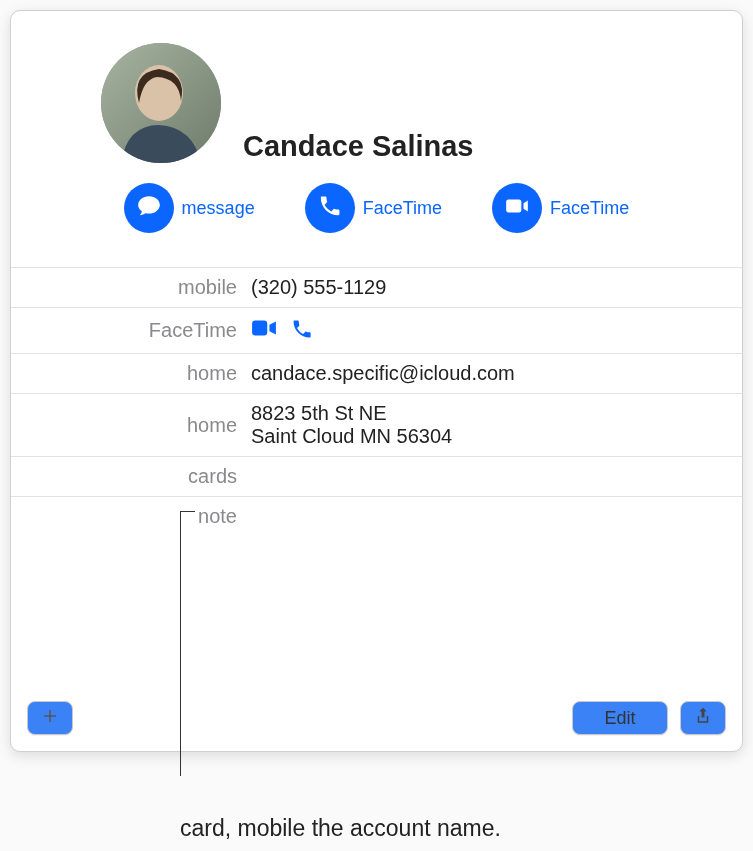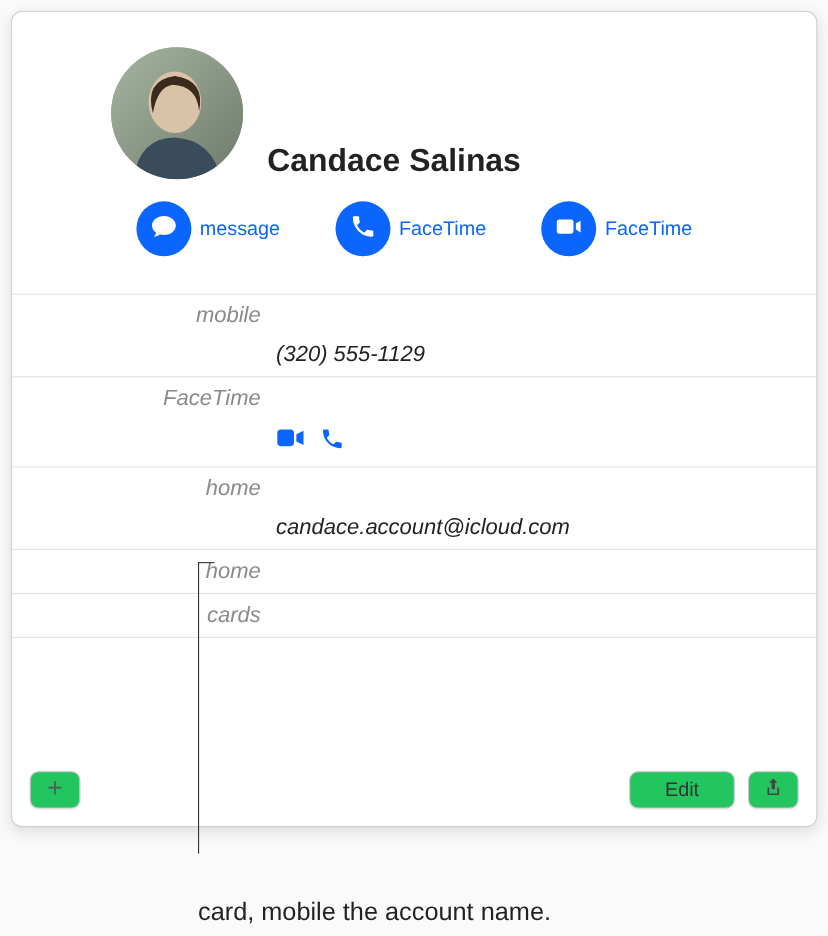--- a/index.html
+++ b/index.html
@@ -69,37 +69,35 @@
       color: #0a66ff;
       font-size: 18px;
     }
     .fields {
       margin-top: 8px;
       border-bottom: 1px solid #e3e3e3;
     }
     .divider { border-top: 1px solid #e3e3e3; }
     .field-row {
       display: flex;
-      align-items: flex-start;
+      align-items: center;
       padding: 8px 20px 8px 0;
       font-size: 20px;
-      font-style: italic;
     }
     .field-label {
       width: 240px;
       flex-shrink: 0;
       text-align: right;
       color: #8a8a8e;
       padding-right: 14px;
       font-size: 20px;
     }
     .field-value {
       color: #222;
       flex: 1;
-      margin-top: 35px;
     }
     .ft-icons {
       display: flex;
       gap: 14px;
       padding-top: 2px;
     }
     .ft-icons svg { fill: #0a66ff; }
     .addr-line { display:block; }
     .cards-list > div { margin-bottom: 4px; }
     .bottom-bar {
@@ -107,21 +105,21 @@
       left: 0; right: 0; bottom: 0;
       height: 56px;
       display: flex;
       align-items: center;
       justify-content: space-between;
       padding: 0 16px 10px 16px;
     }
     .pill-btn {
       border: 1px solid #c9c9c9;
       border-radius: 8px;
-      background: #22c55e;
+      background: #3b82f6;
       box-shadow: 0 1px 1px rgba(0,0,0,0.06);
       font-size: 18px;
       color: #333;
       cursor: pointer;
       display: flex;
       align-items: center;
       justify-content: center;
     }
     .add-btn { width: 46px; height: 34px; font-size: 22px; }
     .edit-share { display:flex; gap: 12px; align-items:center; }
@@ -228,30 +226,38 @@
         <span>
           <svg width="22" height="22" viewBox="0 0 24 24">
               <path d="M6.6 10.8c1.4 2.8 3.8 5.2 6.6 6.6l2.2-2.2c.3-.3.7-.4 1.1-.3 1.2.4 2.5.6 3.8.6.6 0 1.1.5 1.1 1.1v3.5c0 .6-.5 1.1-1.1 1.1C10.6 21.2 2.8 13.4 2.8 3.7c0-.6.5-1.1 1.1-1.1h3.5c.6 0 1.1.5 1.1 1.1 0 1.3.2 2.6.6 3.8.1.4 0 .8-.3 1.1l-2.2 2.2z"></path>
             </svg>
         </span>
       </div>
     </div>
     <div class="divider"></div>
     <div class="field-row">
       <div class="field-label">home</div>
-      <div class="field-value">candace.account@icloud.com</div>
+      <div class="field-value">candace.specific@icloud.com</div>
     </div>
     <div class="divider"></div>
     <div class="field-row">
       <div class="field-label">home</div>
+      <div class="field-value">
+        <span class="addr-line">8823 5th St NE</span>
+        <span class="addr-line">Saint Cloud MN 56304</span>
+      </div>
     </div>
     <div class="divider"></div>
     <div class="field-row">
       <div class="field-label">cards</div>
     </div>
+  </div>
+  <div class="field-row">
+    <div class="field-label">note</div>
+    <div class="field-value"></div>
   </div>
 
   <div class="bottom-bar">
     <div class="pill-btn add-btn">
       <span>
         <svg width="18" height="18" viewBox="0 0 24 24">
             <path d="M11 4h2v7h7v2h-7v7h-2v-7H4v-2h7z" fill="#555"></path>
           </svg>
       </span>
     </div>

